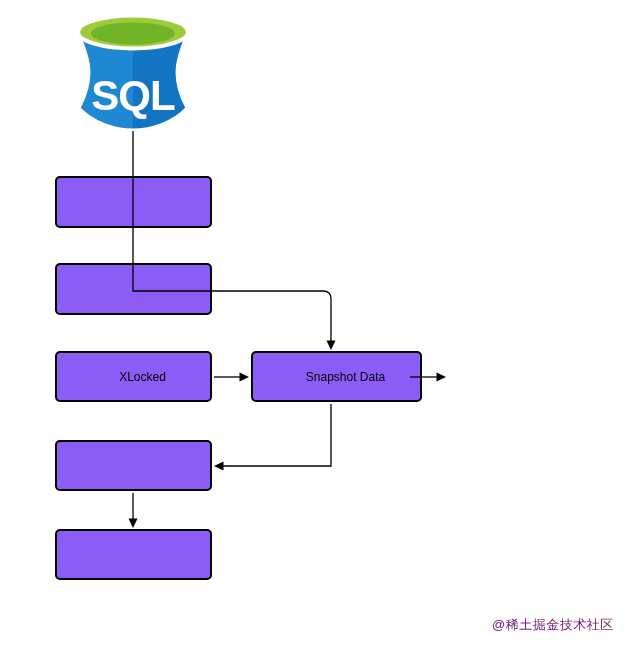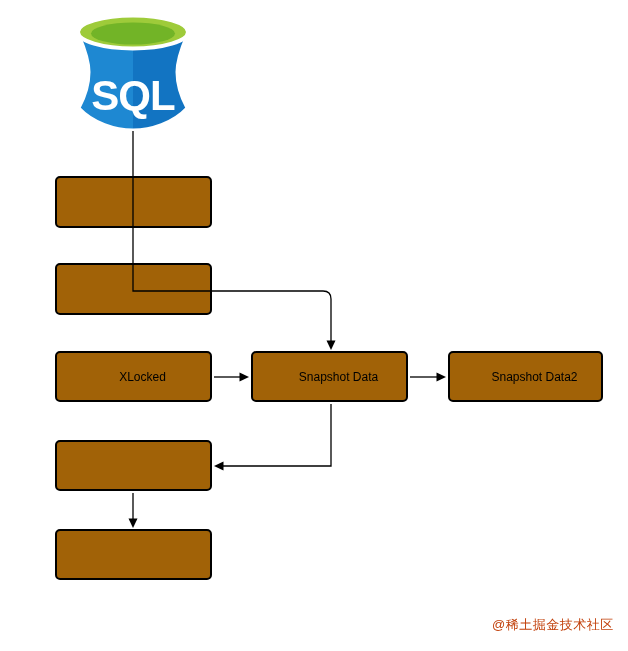--- a/index.html
+++ b/index.html
@@ -11,21 +11,21 @@
   .canvas {
     position: relative;
     width: 628px;
     height: 651px;
     background: #ffffff;
     overflow: hidden;
   }
   .node {
     position: absolute;
     box-sizing: border-box;
-    background: #a16207;
+    background: #8b5cf6;
     border: 2px solid #000000;
     border-radius: 5px;
     display: flex;
     align-items: center;
     justify-content: center;
     font-size: 12px;
     color: #000000;
     text-align: center;
     z-index: 1;
     padding-left: 18px;
@@ -54,21 +54,21 @@
     font-size: 12px;
     color: #000000;
     white-space: nowrap;
     z-index: 1;
   }
   .watermark {
     position: absolute;
     left: 492px;
     top: 616px;
     font-size: 13px;
-    color: #c2410c;
+    color: #701a75;
     letter-spacing: 0.5px;
     white-space: nowrap;
     z-index: 1;
   }
 </style>
 </head>
 <body>
 
 <div class="canvas">
 
@@ -99,27 +99,24 @@
   </div>
 
   <div class="node" style="left:55px; top:263px; width:157px; height:52px;">
     <span></span>
   </div>
 
   <div class="node" style="left:55px; top:351px; width:157px; height:51px;">
     <span>XLocked</span>
   </div>
 
-  <div class="node" style="left:251px; top:351px; width:157px; height:51px;text-align:right;">
+  <div class="node" style="left:251px; top:351px; width:171px; height:51px;text-align:right;">
     <span>Snapshot Data</span>
   </div>
 
-  <div class="node" style="left:448px; top:351px; width:155px; height:51px;">
-    <span>Snapshot Data2</span>
-  </div>
 
   <div class="node" style="left:55px; top:440px; width:157px; height:51px;">
     <span></span>
   </div>
 
   <div class="node" style="left:55px; top:529px; width:157px; height:51px;">
     <span></span>
   </div>
 
   <svg class="connectors" width="628" height="651" viewBox="0 0 628 651">

